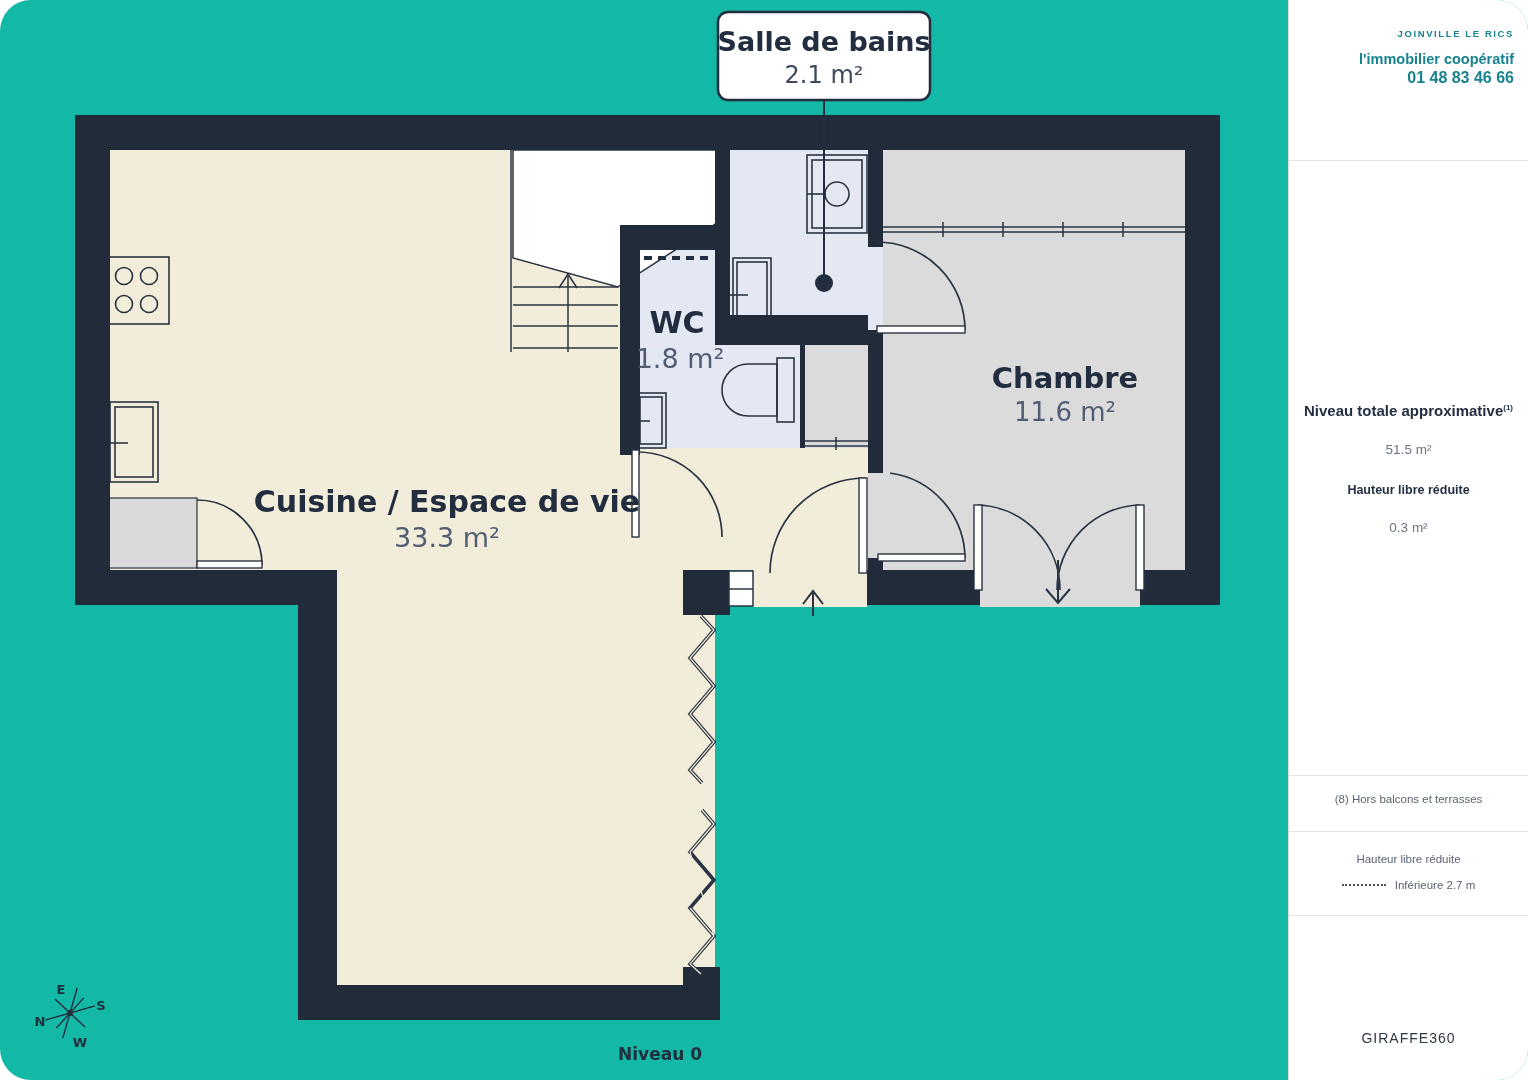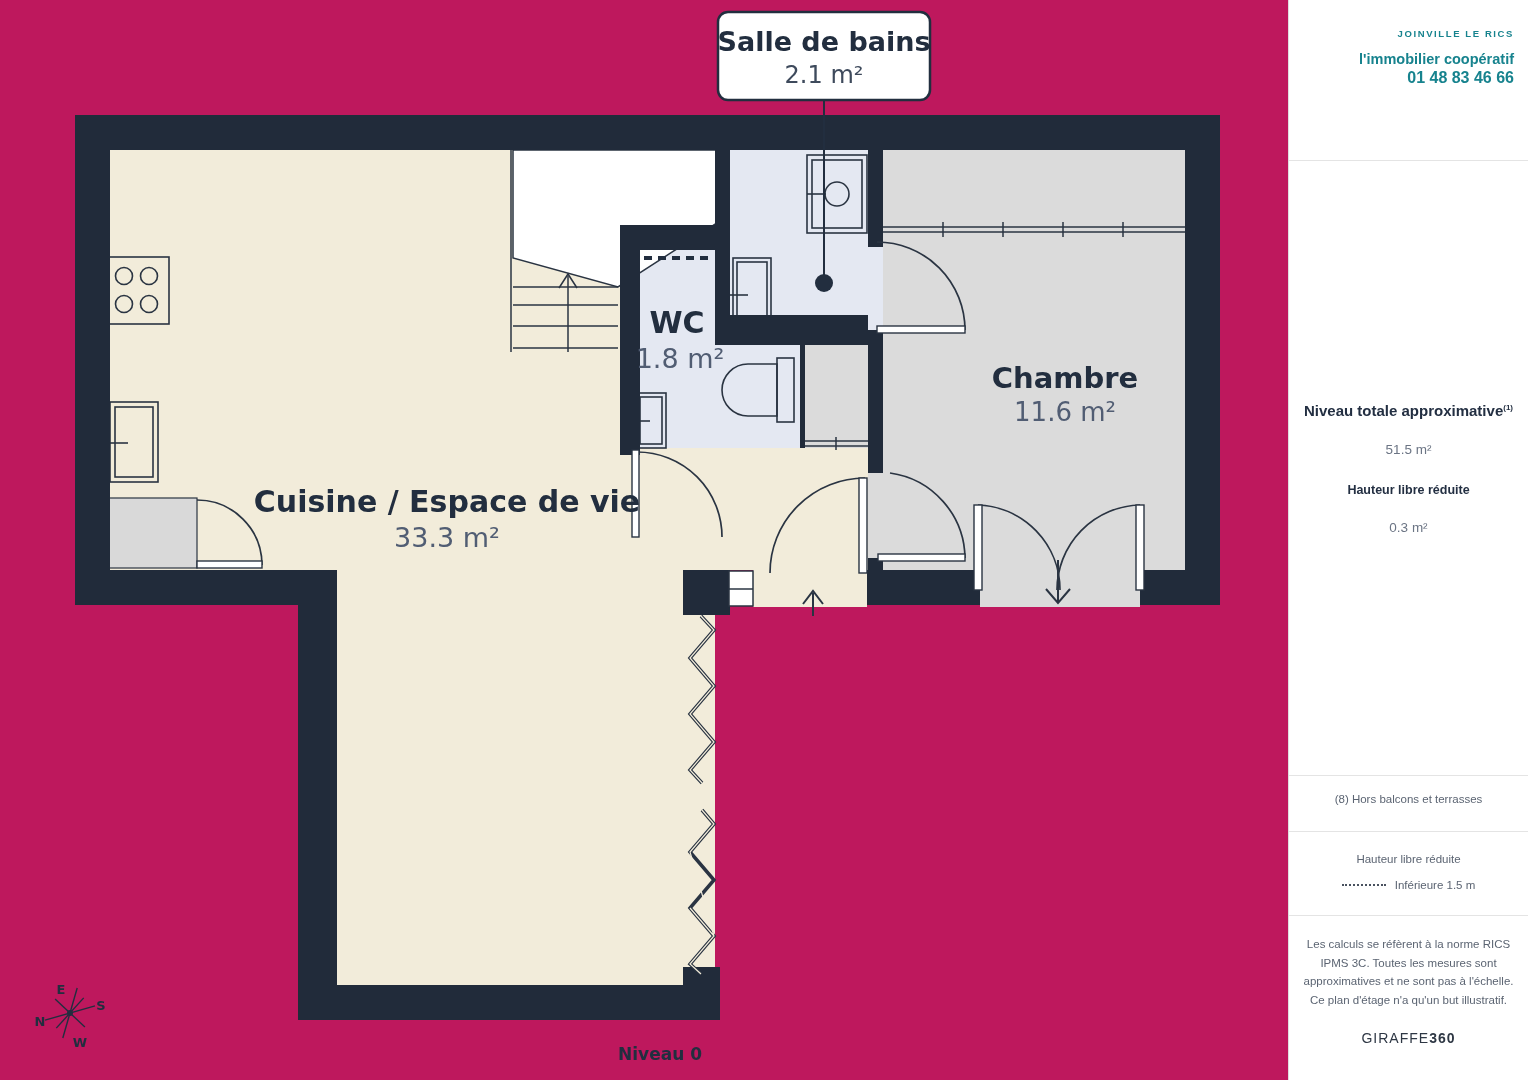--- a/index.html
+++ b/index.html
@@ -1,17 +1,17 @@
 <!DOCTYPE html>
 <html><head>
 <meta charset="utf-8">
 <style>
   * { margin:0; padding:0; box-sizing:border-box; }
   body { font-family:"Liberation Sans", sans-serif; background:#ffffff; }
-  .stage { position:relative; width:1528px; height:1080px; background:#be185d; overflow:hidden; }
+  .stage { position:relative; width:1528px; height:1080px; background:#14b8a6; overflow:hidden;border-radius:31px; }
 
   .plan-area { position:absolute; left:0; top:0; width:1288px; height:1080px; }
 
   
   .sidebar { position:absolute; left:1288px; top:0; width:240px; height:1080px;
              background:#ffffff; border-left:1px solid #dedede; }
   .divider { position:absolute; left:0; width:100%; height:1px; background:#e4e4e4; }
 
   .logo-block { position:absolute; top:28px; right:14px; width:215px; text-align:right; color:#17838e; }
   .logo-city { font-size:9.5px; font-weight:bold; letter-spacing:1.6px; }
@@ -32,21 +32,21 @@
   .legend { position:absolute; top:853px; left:0; width:100%; text-align:center;
             font-size:11.5px; color:#5b6472; }
   .legend-row { margin-top:14px; }
   .dotted-sample { display:inline-block; width:44px; border-top:2px dotted #4a5260;
                    margin-right:9px; vertical-align:3px; }
 
   .disclaimer { position:absolute; top:935px; left:14px; width:211px; text-align:center;
                 font-size:11.5px; line-height:1.62; color:#5b6472; }
   .giraffe { position:absolute; top:1030px; left:0; width:100%; text-align:center;
              font-size:14px; letter-spacing:1px; color:#2e3744; }
-  .giraffe .bold { font-weight:bold; }
+  .giraffe .bold { font-weight:normal; }
 
   
   svg { display:block; }
   .roomname { font-family:"DejaVu Sans", sans-serif; font-weight:bold; fill:#222e3f; }
   .roomarea { font-family:"DejaVu Sans", sans-serif; fill:#515d73; }
   .fixture  { fill:none; stroke:#2a3442; stroke-width:1.6; }
   .arc      { fill:none; stroke:#2a3442; stroke-width:1.7; }
   .leaf     { fill:#ffffff; stroke:#2a3442; stroke-width:1.4; }
   .thin     { stroke:#2a3442; stroke-width:1.5; fill:none; }
 </style>
@@ -264,26 +264,25 @@
 
     <div class="divider" style="top:775px"></div>
 
     <div class="footnote">(8) Hors balcons et terrasses</div>
 
     <div class="divider" style="top:831px"></div>
 
     <div class="legend">
       <div>Hauteur libre réduite</div>
       <div class="legend-row">
-        <span class="dotted-sample"></span><span>Inférieure 1.5 m</span>
+        <span class="dotted-sample"></span><span>Inférieure 2.7 m</span>
       </div>
     </div>
 
     <div class="divider" style="top:915px"></div>
 
-    <div class="disclaimer">Les calculs se réfèrent à la norme RICS IPMS 3C. Toutes les mesures sont approximatives et ne sont pas à l'échelle. Ce plan d'étage n'a qu'un but illustratif.</div>
 
     <div class="giraffe">
       <span>GIRAFFE</span><span class="bold">360</span>
     </div>
 
   </aside>
 </div>
 
 </body></html>

